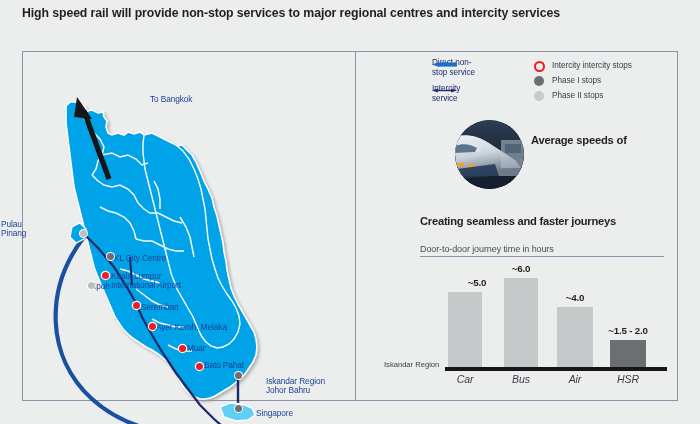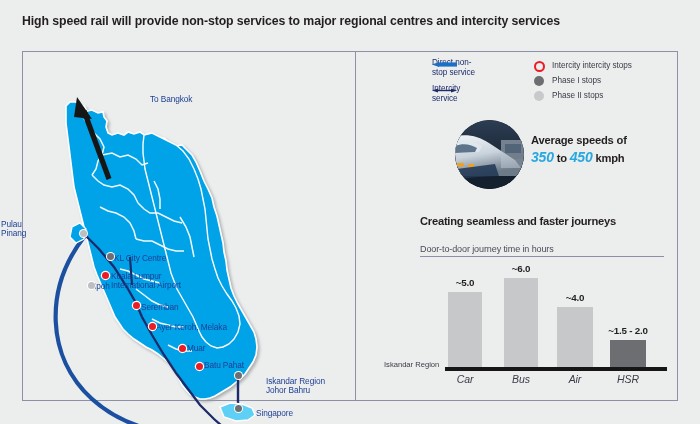--- a/index.html
+++ b/index.html
@@ -7,21 +7,21 @@
     width:700px; height:424px;
     background:#eceded;
     font-family:"Liberation Sans", sans-serif;
     overflow:hidden;
     position:relative;
   }
   #root { position:absolute; left:0; top:0; width:700px; height:424px; }
 
   
   .headline {
-    position:absolute; left:22px; top:14px; width:650px;
+    position:absolute; left:22px; top:6px; width:650px;
     font-size:12.3px; font-weight:bold; color:#231f20;
     letter-spacing:-0.1px; white-space:nowrap;
   }
 
   
   .panel {
     position:absolute; left:22px; top:51px; width:656px; height:350px;
     border:1px solid #8f90a8;
     background:#eceded;
     box-sizing:border-box;
@@ -305,40 +305,34 @@
           <rect x="2" y="43" width="7" height="3.4" rx="1.2" fill="#f0a21e"></rect>
           <rect x="13" y="44" width="6" height="3" rx="1.2" fill="#f0a21e"></rect>
           <path d="M-6,50 L40,44 L44,56 L-6,58 Z" fill="#1e3654" opacity="0.85"></path>
           <rect x="46" y="20" width="23" height="28" fill="#b9c5d0" opacity="0.55"></rect>
           <rect x="50" y="24" width="16" height="9" fill="#44596d" opacity="0.7"></rect>
         </g>
       </svg>
     </div>
     <div class="speed-text">
       <div class="speed-l1">Average speeds of</div>
-      <div class="speed-l2">
-        <span class="speed-num">350</span>
-        <span class="speed-small">to</span>
-        <span class="speed-num">450</span>
-        <span class="speed-small">kmph</span>
-      </div>
     </div>
   </div>
 
   <div class="chart-block">
     <div class="chart-title">Creating seamless and faster journeys</div>
     <div class="chart-sub">Door-to-door journey time in hours</div>
     <div class="chart-rule"></div>
 
     <div class="plot">
       <div class="axis-origin">Iskandar Region</div>
       <div class="baseline"></div>
 
       <div class="bar" style="left:28px; width:34px; height:75px;"></div>
-      <div class="bar-val" style="left:13px; width:64px; top:22px;">~5.0</div>
+      <div class="bar-val" style="left:25px; width:64px; top:22px;">~5.0</div>
       <div class="bar-cat" style="left:22px; width:46px;">Car</div>
 
       <div class="bar" style="left:84px; width:34px; height:89px;"></div>
       <div class="bar-val" style="left:69px; width:64px; top:8px;">~6.0</div>
       <div class="bar-cat" style="left:78px; width:46px;">Bus</div>
 
       <div class="bar" style="left:137px; width:36px; height:60px;"></div>
       <div class="bar-val" style="left:123px; width:64px; top:37px;">~4.0</div>
       <div class="bar-cat" style="left:132px; width:46px;">Air</div>
 

